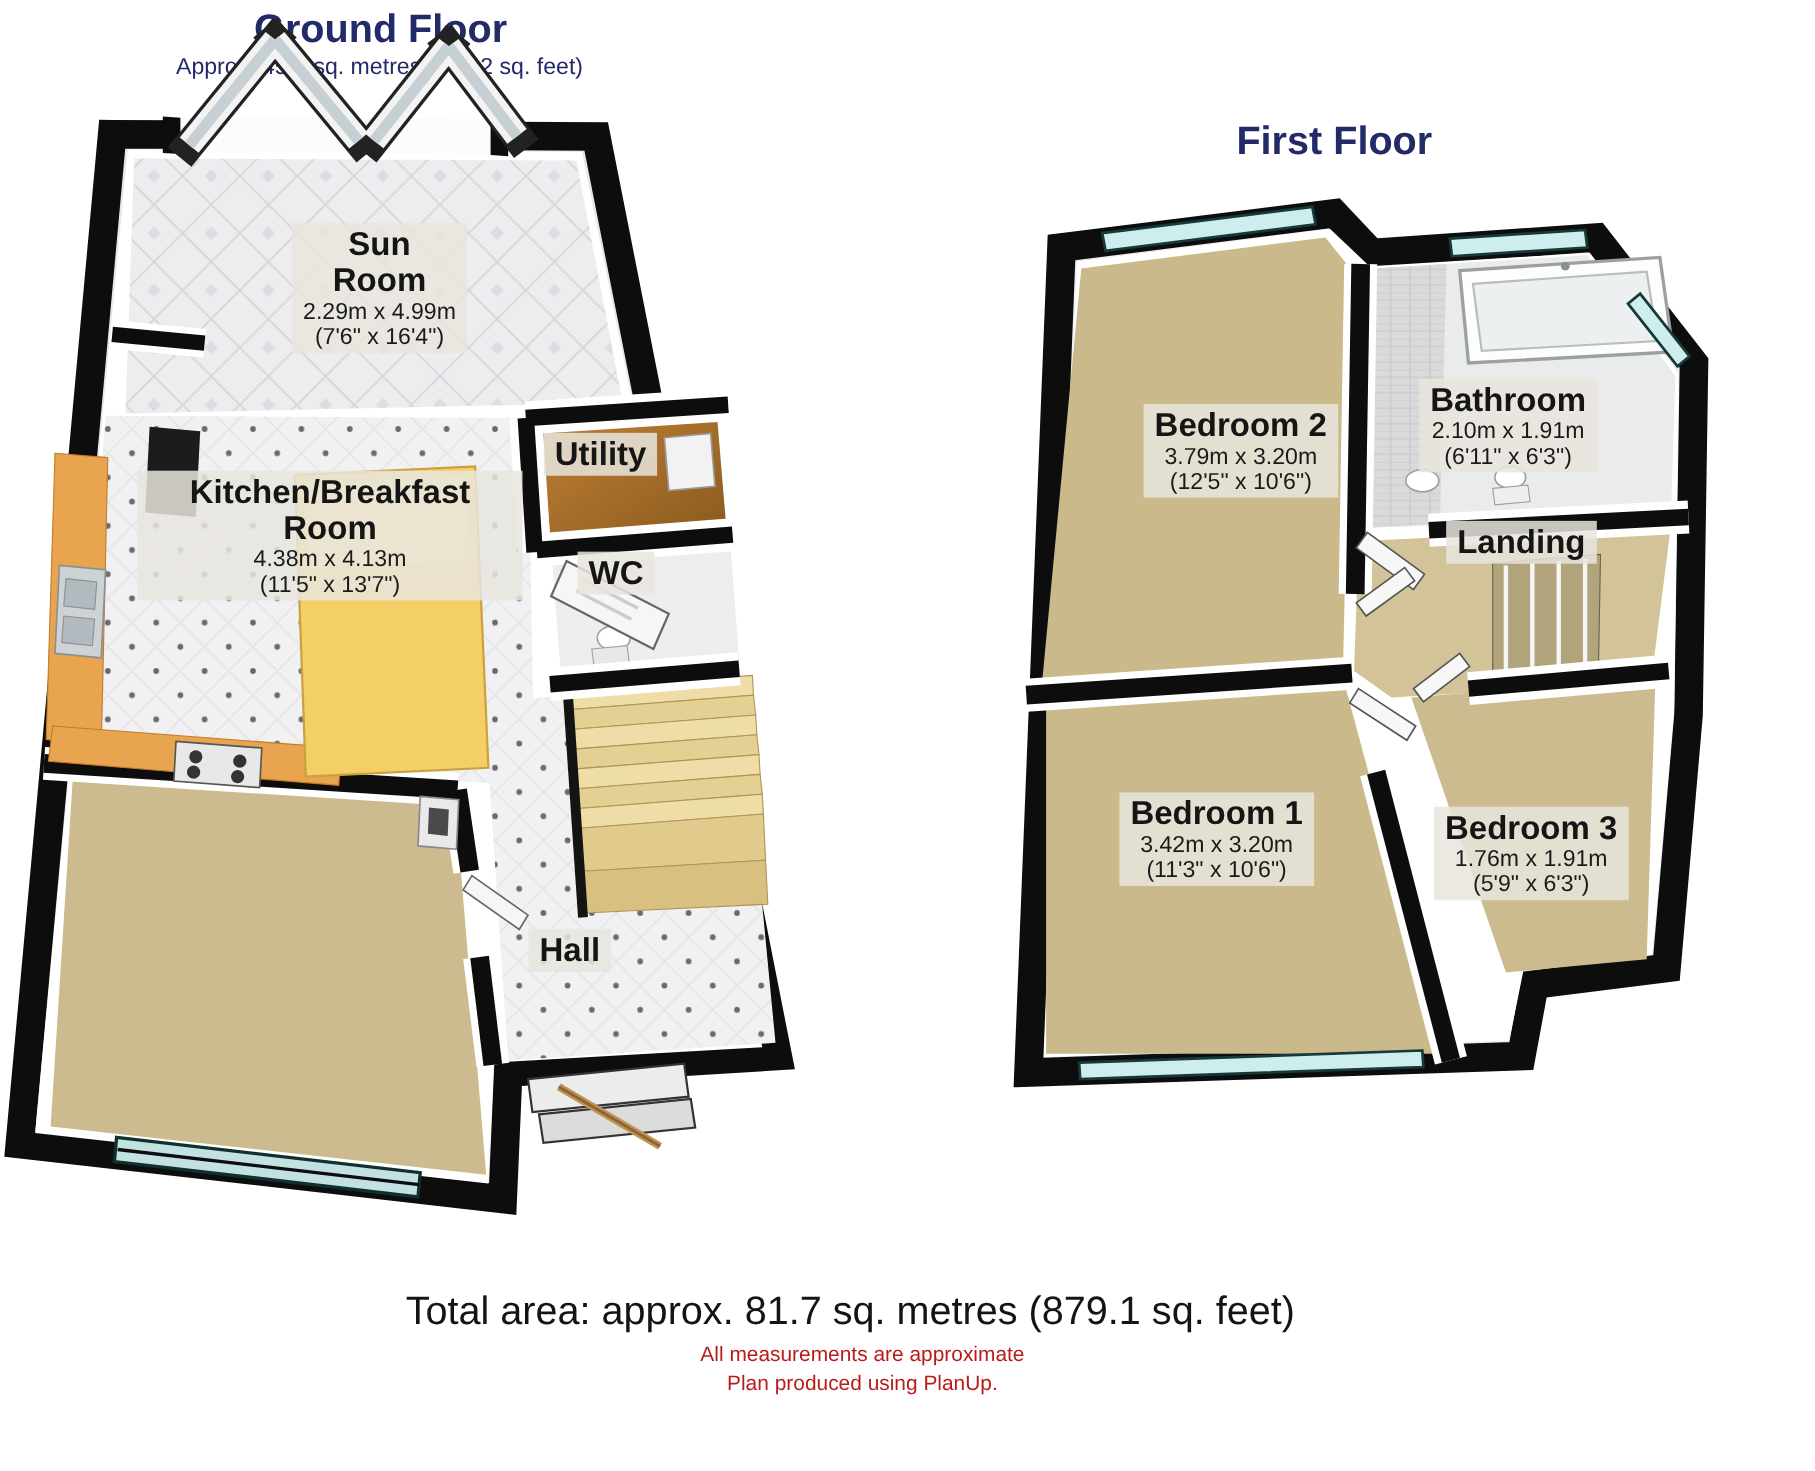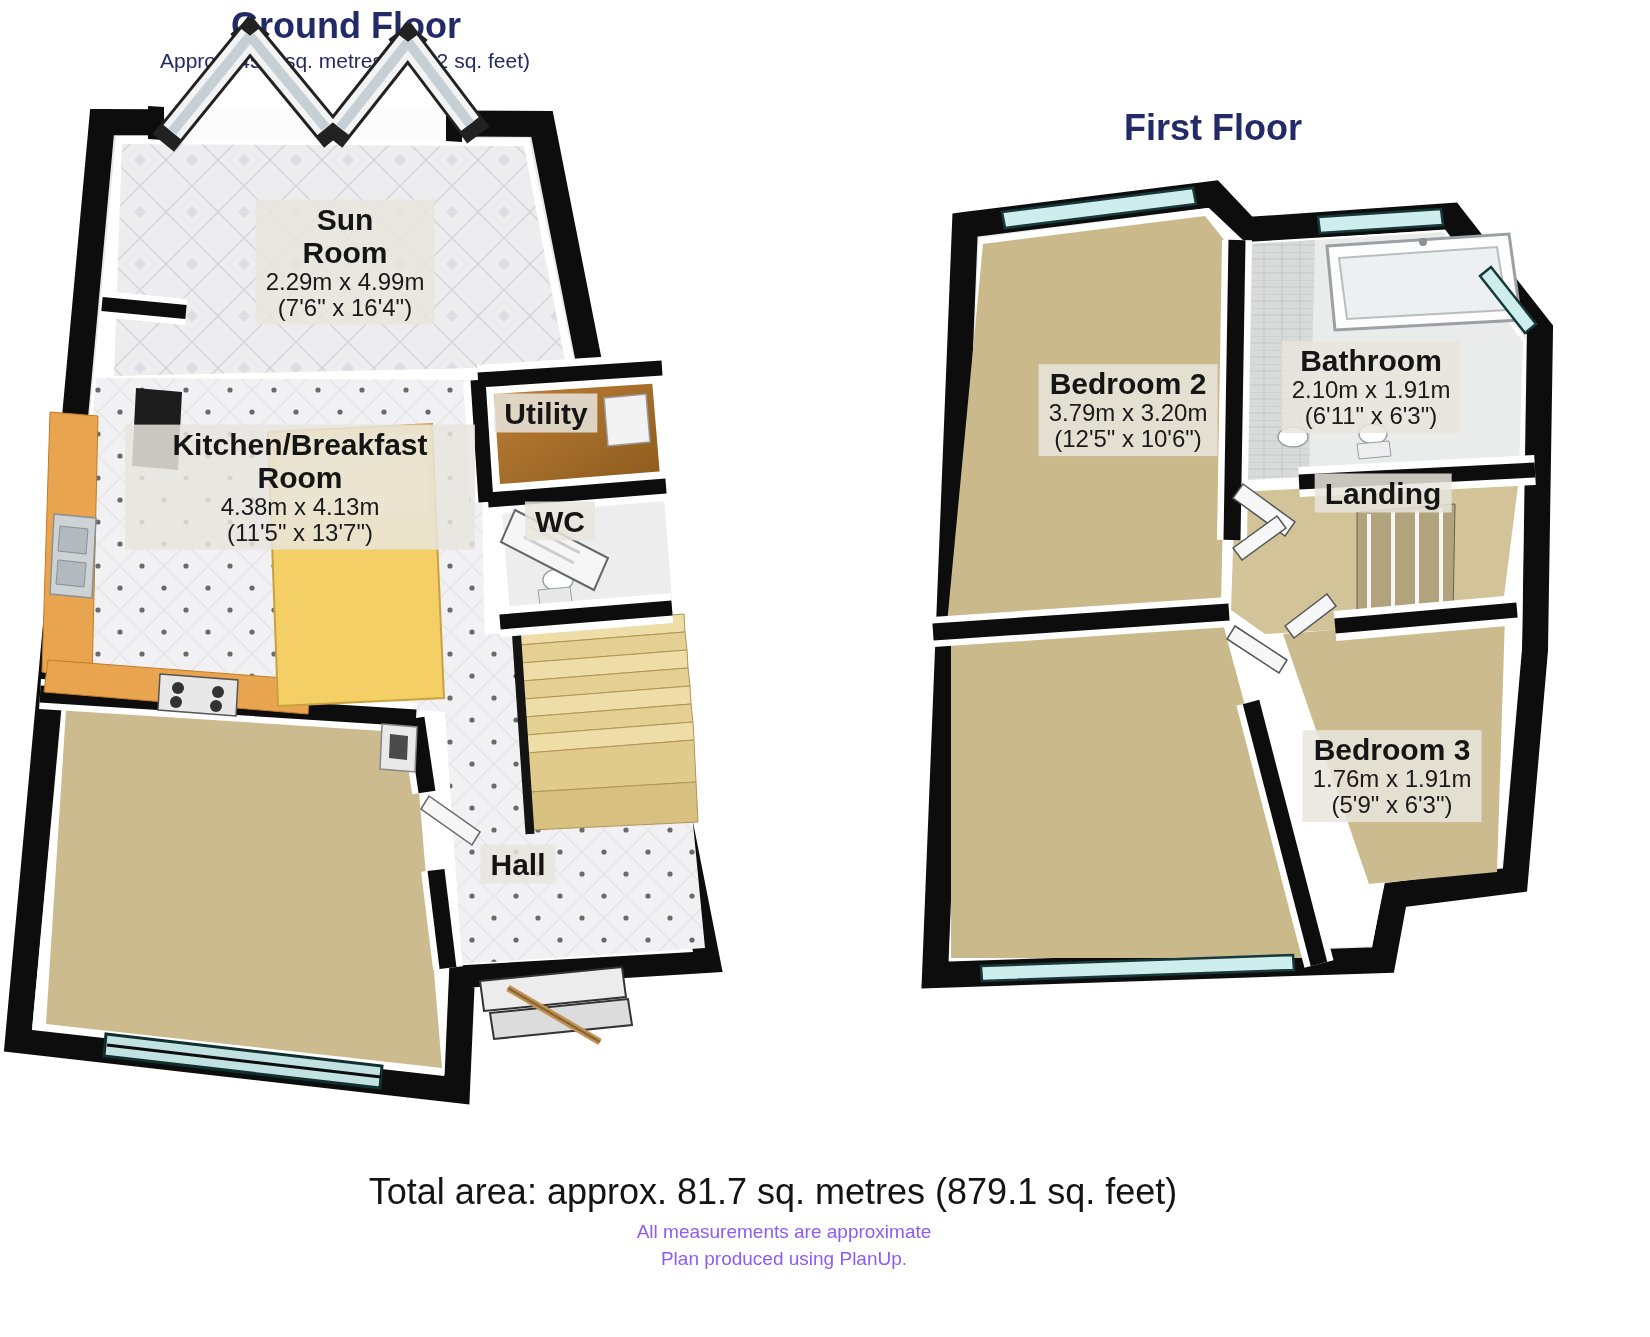--- a/index.html
+++ b/index.html
@@ -6,25 +6,25 @@
   #canvas{position:relative;width:1650px;height:1337px;background:#ffffff;overflow:hidden;
           font-family:"Liberation Sans",sans-serif;}
   .floor-title{position:absolute;transform:translate(-50%,-50%);font-weight:bold;
                font-size:36px;color:#232a68;white-space:nowrap;}
   .floor-sub{position:absolute;transform:translate(-50%,-50%);font-size:21px;
              color:#232a68;white-space:nowrap;}
   .room-label{position:absolute;transform:translate(-50%,-50%);
               background:rgba(232,229,221,0.85);padding:3px 10px;text-align:center;
               line-height:1.1;z-index:5;}
   .rname{display:block;font-weight:bold;font-size:30px;color:#151515;margin:0 auto;}
-  .rdim{display:block;font-size:24px;color:#1a1a1a;white-space:nowrap;}
+  .rdim{display:block;font-size:21px;color:#1a1a1a;white-space:nowrap;}
   .footer-total{position:absolute;transform:translate(-50%,-50%);font-size:36px;
                 color:#141414;white-space:nowrap;}
   .footer-note{position:absolute;transform:translate(-50%,-50%);font-size:19px;
-               color:#8b5cf6;white-space:nowrap;}
+               color:#b91c1c;white-space:nowrap;}
   svg{position:absolute;overflow:visible;}
 </style>
 </head>
 <body>
 
 <div id="canvas">
 
   <div class="floor-title" style="left:346px;top:26px">Ground Floor</div>
   <div class="floor-sub" style="left:345px;top:61px">Approx. 45.9 sq. metres (494.2 sq. feet)</div>
 
@@ -232,20 +232,25 @@
     <span class="rdim">(12'5" x 10'6")</span>
   </div>
   <div class="room-label" style="left:1371px;top:387px">
     <span class="rname">Bathroom</span>
     <span class="rdim">2.10m x 1.91m</span>
     <span class="rdim">(6'11" x 6'3")</span>
   </div>
   <div class="room-label" style="left:1383px;top:493px">
     <span class="rname">Landing</span>
   </div>
+  <div class="room-label" style="left:1106px;top:763px">
+    <span class="rname">Bedroom 1</span>
+    <span class="rdim">3.42m x 3.20m</span>
+    <span class="rdim">(11'3" x 10'6")</span>
+  </div>
   <div class="room-label" style="left:1392px;top:776px">
     <span class="rname">Bedroom 3</span>
     <span class="rdim">1.76m x 1.91m</span>
     <span class="rdim">(5'9" x 6'3")</span>
   </div>
 
   <div class="footer-total" style="left:773px;top:1192px">Total area: approx. 81.7 sq. metres (879.1 sq. feet)</div>
   <div class="footer-note" style="left:784px;top:1232px">All measurements are approximate</div>
   <div class="footer-note" style="left:784px;top:1259px">Plan produced using PlanUp.</div>
 

